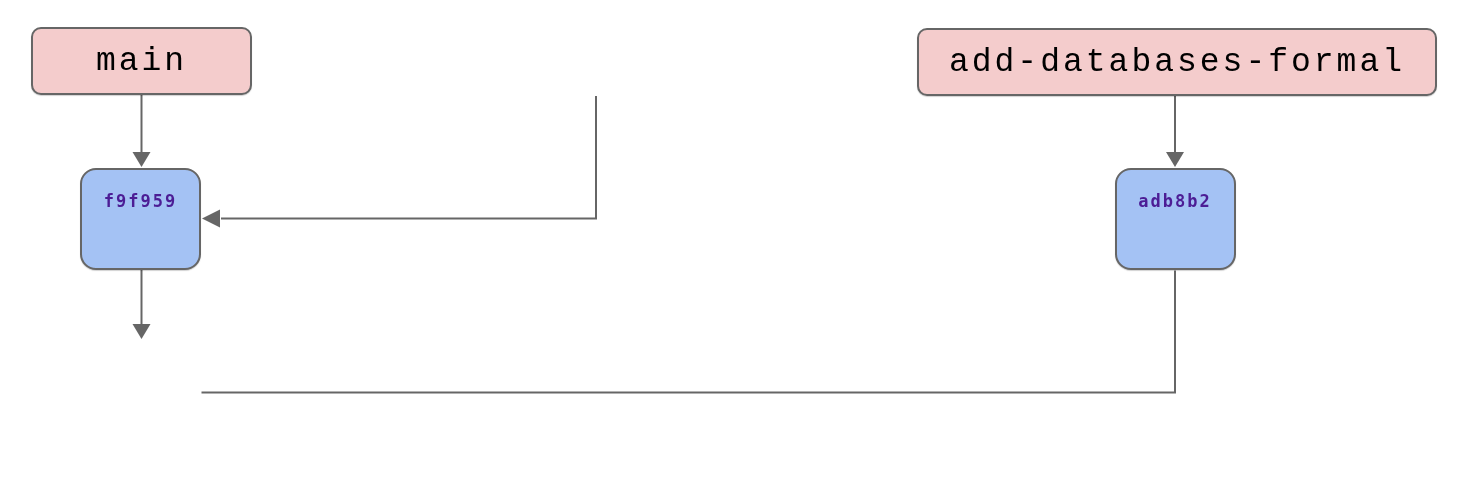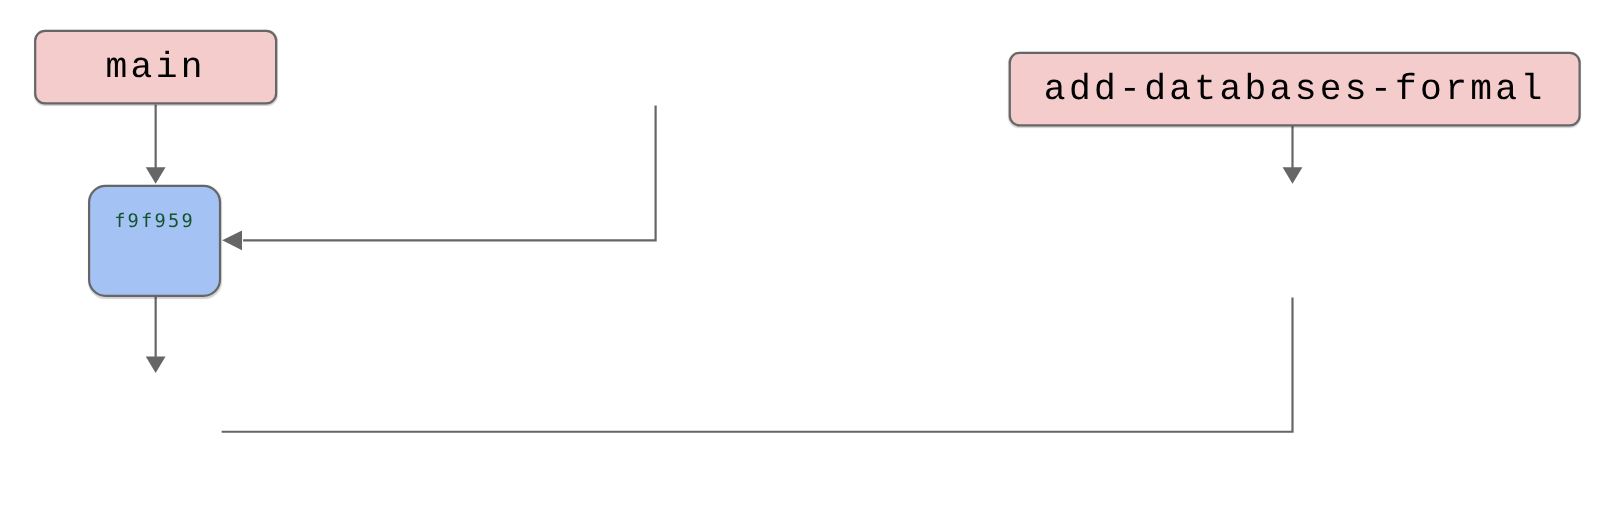--- a/index.html
+++ b/index.html
@@ -53,24 +53,24 @@
     border: 2px solid #666666;
     border-radius: 16px;
     display: flex;
     align-items: flex-start;
     justify-content: center;
     padding-top: 21px;
     box-shadow: 0 1px 1px rgba(0,0,0,0.18);
   }
   .commit-label {
     font-family: "DejaVu Sans Mono", monospace;
-    font-weight: normal;
+    font-weight: bold;
     font-size: 17px;
     letter-spacing: 2px;
-    color: #14532d;
+    color: #4c1d95;
     white-space: nowrap;
   }
   .edge-line {
     stroke: #666666;
     stroke-width: 2;
     fill: none;
   }
   .edge-arrowhead {
     fill: #666666;
     stroke: none;
@@ -106,23 +106,26 @@
     <g>
       <path class="edge-line" d="M 201.5 392.5 L 1175 392.5 L 1175 270.5"></path>
     </g>
   </svg>
 
   <div class="node branch-node" style="left:31px; top:27px; width:221px;">
     <span class="branch-label">main</span>
   </div>
 
 
-  <div class="node branch-node" style="left:917px; top:28px; width:520px;margin-top:19px;">
+  <div class="node branch-node" style="left:917px; top:28px; width:520px;">
     <span class="branch-label">add-databases-formal</span>
   </div>
 
   <div class="node commit-node" style="left:80px; top:168px;">
     <span class="commit-label">f9f959</span>
   </div>
 
 
+  <div class="node commit-node" style="left:1114.5px; top:168px;">
+    <span class="commit-label">adb8b2</span>
+  </div>
 
 </div>
 
 </body></html>

